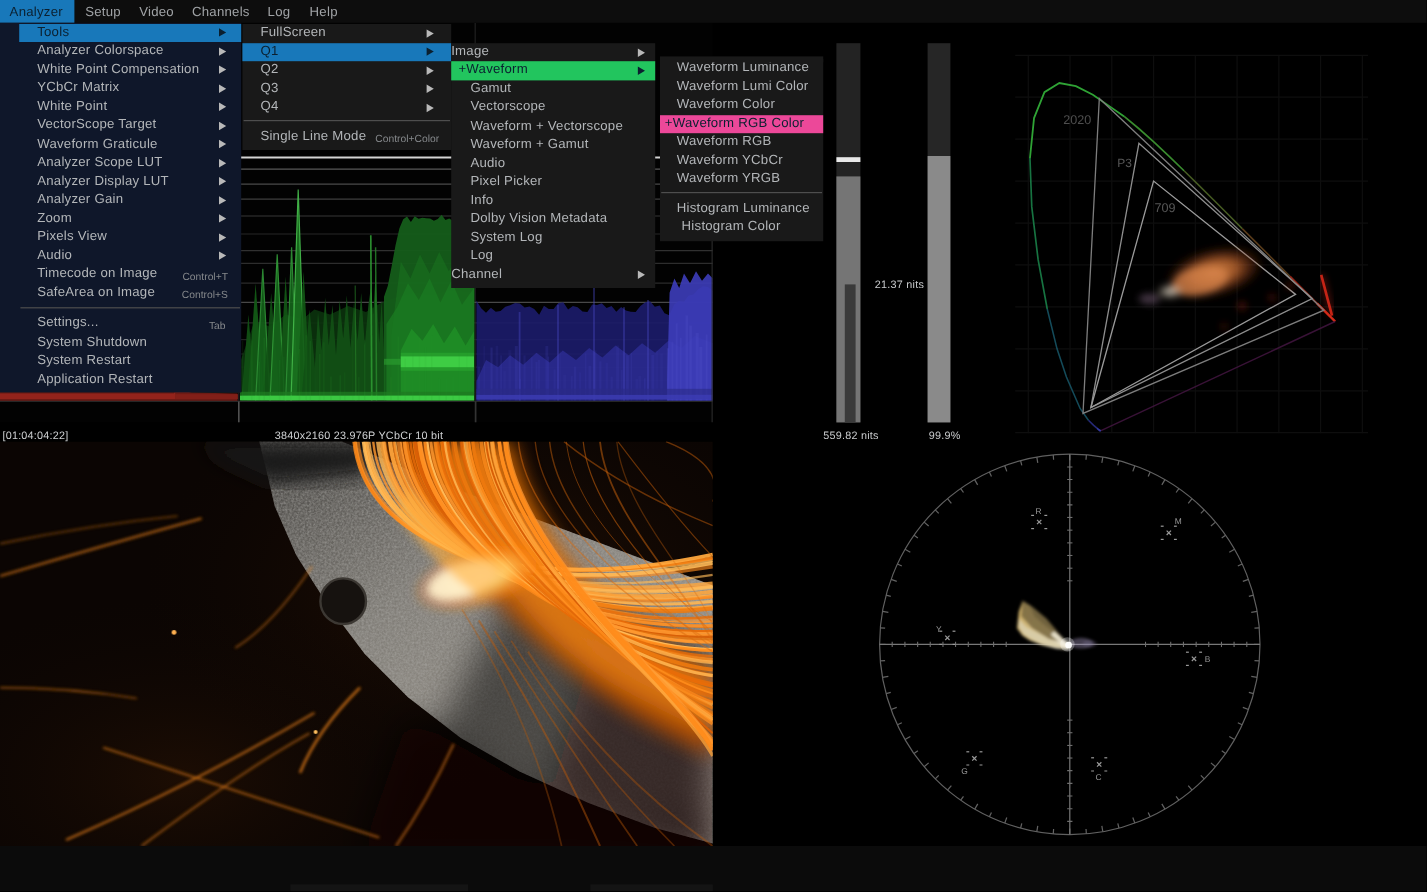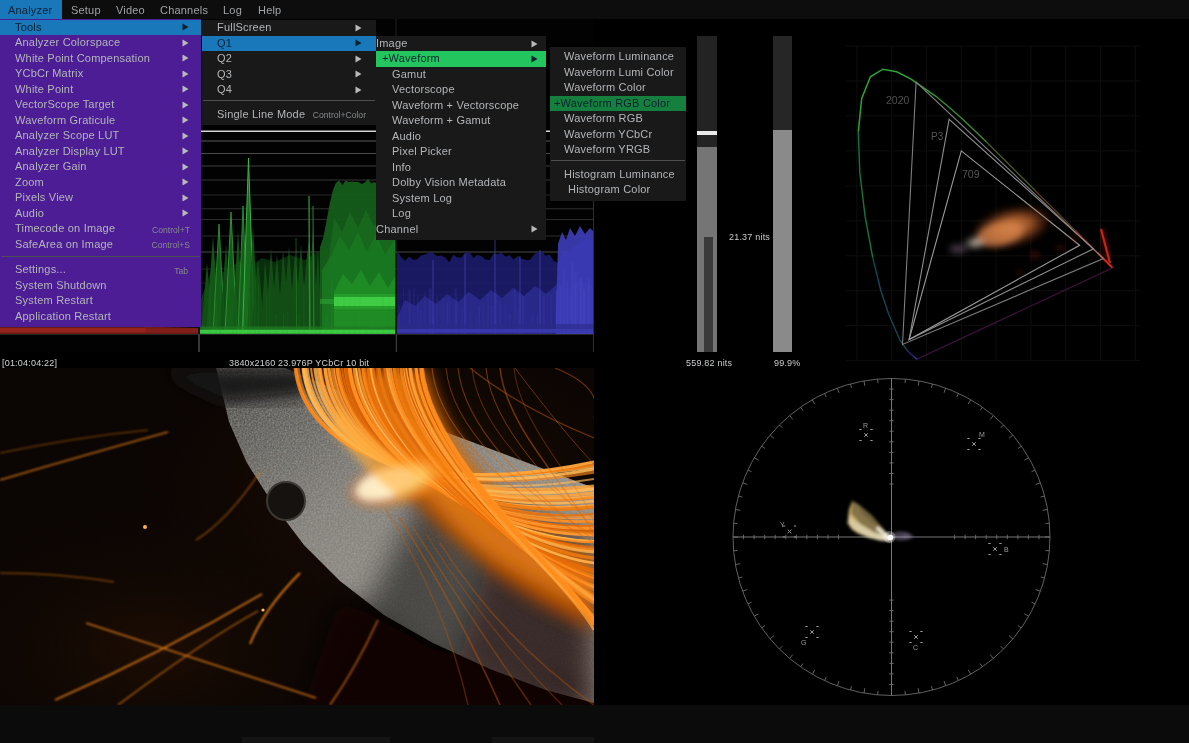--- a/index.html
+++ b/index.html
@@ -607,21 +607,21 @@
 <div style="position:absolute;left:492px;top:737px;width:102px;height:6px;background:#141414;z-index:1"></div>
 <div style="position:absolute;left:0;top:0;width:1189px;height:19px;background:#0d0d0d;z-index:40;font-size:11px;letter-spacing:.2px">
       <div style="position:absolute;left:0;top:0;width:62px;height:19px;background:#1878ba"></div>
       <span style="position:absolute;left:8px;top:3.5px;color:#0b2030">Analyzer</span>
       <span style="position:absolute;left:71px;top:3.5px;color:#a0a3a6">Setup</span>
       <span style="position:absolute;left:116px;top:3.5px;color:#a0a3a6">Video</span>
       <span style="position:absolute;left:160px;top:3.5px;color:#a0a3a6">Channels</span>
       <span style="position:absolute;left:223px;top:3.5px;color:#a0a3a6">Log</span>
       <span style="position:absolute;left:258px;top:3.5px;color:#a0a3a6">Help</span>
     </div>
-<div style="position:absolute;left:0px;top:19px;width:201px;background:#4c1d95;font-size:11px;letter-spacing:.2px;padding:.5px 0 3px 0;z-index:50;box-sizing:border-box">
+<div style="position:absolute;left:0px;top:19px;width:201px;background:#0f172a;font-size:11px;letter-spacing:.2px;padding:.5px 0 3px 16px;z-index:50;box-sizing:border-box">
       <div style="position:relative;height:15.5px;line-height:15.8px;background:#1878ba;color:#0b2030;padding-left:15px">Tools<svg style="position:absolute;right:12px;top:3.8px" width="7" height="8" viewBox="0 0 7 8">
           <path d="M0.5,0.5 L6.5,4 L0.5,7.5 Z" fill="#0b2030"></path>
         </svg></div>
       <div style="position:relative;height:15.5px;line-height:15.8px;color:#b3b6b9;padding-left:15px">Analyzer Colorspace<svg style="position:absolute;right:12px;top:3.8px" width="7" height="8" viewBox="0 0 7 8">
           <path d="M0.5,0.5 L6.5,4 L0.5,7.5 Z" fill="#b9b9b9"></path>
         </svg></div>
       <div style="position:relative;height:15.5px;line-height:15.8px;color:#b3b6b9;padding-left:15px">White Point Compensation<svg style="position:absolute;right:12px;top:3.8px" width="7" height="8" viewBox="0 0 7 8">
           <path d="M0.5,0.5 L6.5,4 L0.5,7.5 Z" fill="#b9b9b9"></path>
         </svg></div>
       <div style="position:relative;height:15.5px;line-height:15.8px;color:#b3b6b9;padding-left:15px">YCbCr Matrix<svg style="position:absolute;right:12px;top:3.8px" width="7" height="8" viewBox="0 0 7 8">
@@ -699,21 +699,21 @@
       <div style="position:relative;height:15.5px;line-height:15.8px;color:#b3b6b9;padding-left:16px">System Log</div>
       <div style="position:relative;height:15.5px;line-height:15.8px;color:#b3b6b9;padding-left:16px">Log</div>
       <div style="position:relative;height:15.5px;line-height:15.8px;color:#b3b6b9;">Channel<svg style="position:absolute;right:8px;top:3.8px" width="7" height="8" viewBox="0 0 7 8">
           <path d="M0.5,0.5 L6.5,4 L0.5,7.5 Z" fill="#b9b9b9"></path>
         </svg></div>
     </div>
 <div style="position:absolute;left:550px;top:48.5px;width:136px;background:#191919;font-size:11px;letter-spacing:.2px;padding:.5px 0 3px 0;z-index:50;box-sizing:border-box">
       <div style="position:relative;height:15.5px;line-height:15.8px;color:#b3b6b9;padding-left:14px">Waveform Luminance</div>
       <div style="position:relative;height:15.5px;line-height:15.8px;color:#b3b6b9;padding-left:14px">Waveform Lumi Color</div>
       <div style="position:relative;height:15.5px;line-height:15.8px;color:#b3b6b9;padding-left:14px">Waveform Color</div>
-      <div style="position:relative;height:15.5px;line-height:15.8px;background:#15803d;color:#0b2030;padding-left:4px">+Waveform RGB Color</div>
+      <div style="position:relative;height:15.5px;line-height:15.8px;background:#ec4899;color:#0b2030;padding-left:4px">+Waveform RGB Color</div>
       <div style="position:relative;height:15.5px;line-height:15.8px;color:#b3b6b9;padding-left:14px">Waveform RGB</div>
       <div style="position:relative;height:15.5px;line-height:15.8px;color:#b3b6b9;padding-left:14px">Waveform YCbCr</div>
       <div style="position:relative;height:15.5px;line-height:15.8px;color:#b3b6b9;padding-left:14px">Waveform YRGB</div>
       <div style="height:1px;background:#4e4e4e;margin:2.5px 1px 5.5px 1px"></div>
       <div style="position:relative;height:15.5px;line-height:15.8px;color:#b3b6b9;padding-left:14px">Histogram Luminance</div>
       <div style="position:relative;height:15.5px;line-height:15.8px;color:#b3b6b9;padding-left:18px">Histogram Color</div>
     </div>
 <div style="position:absolute;left:550px;top:47px;width:136px;height:5px;background:#191919;z-index:50"></div>
   </div>
 </body></html>

